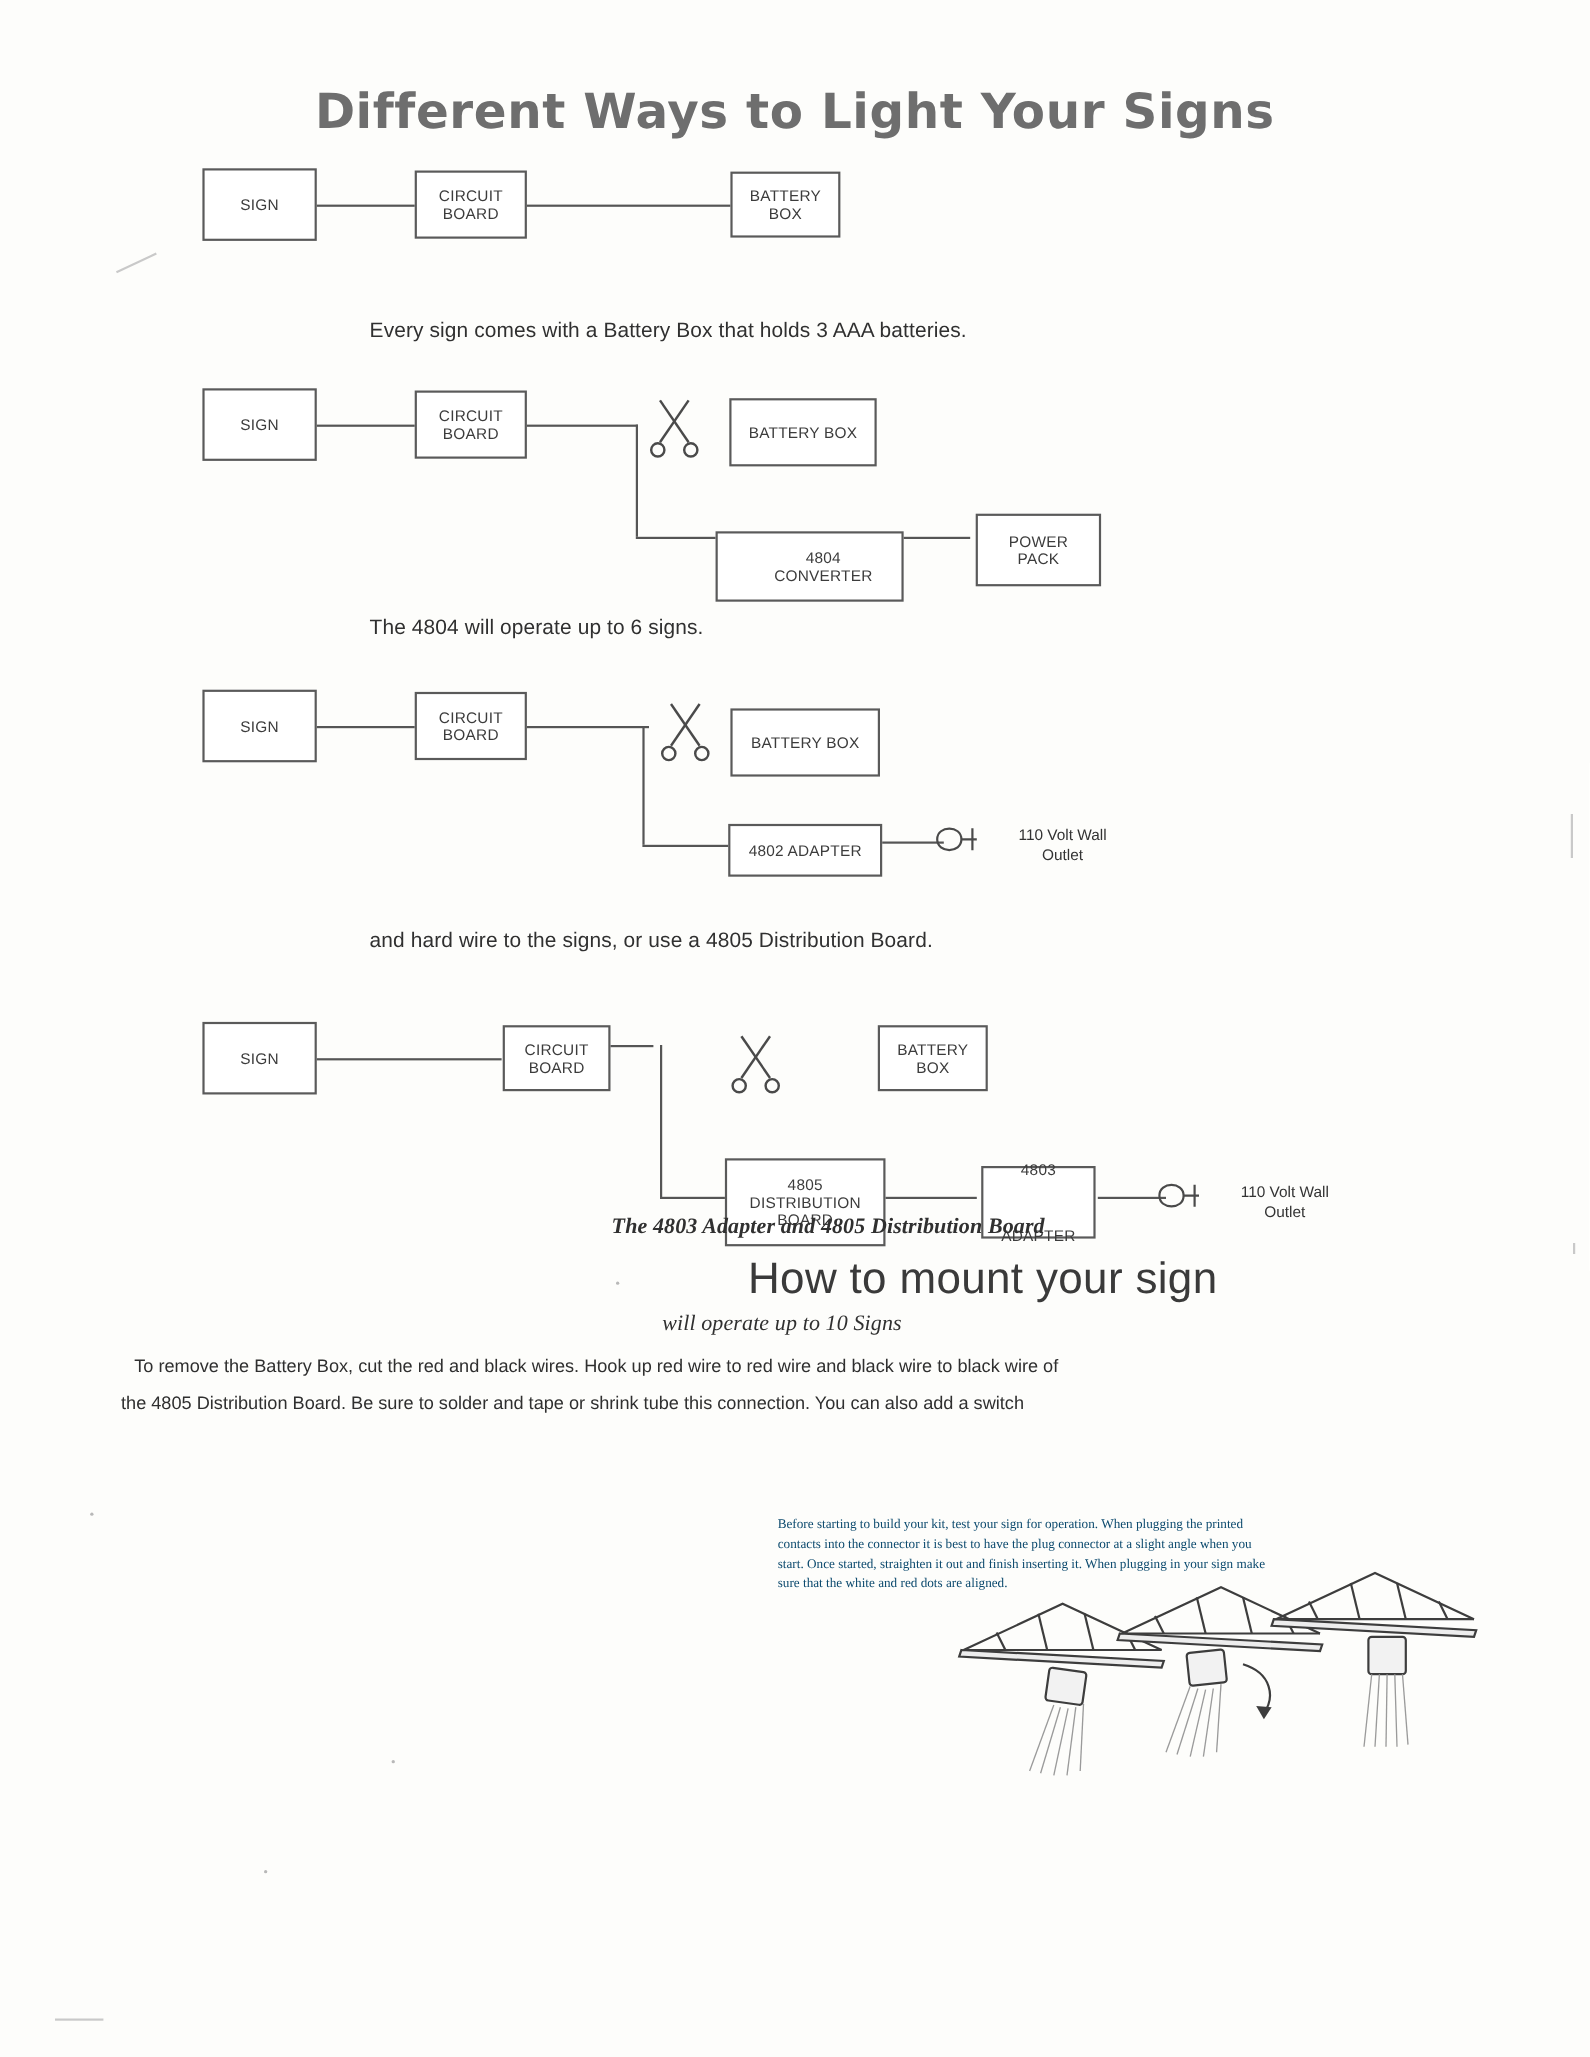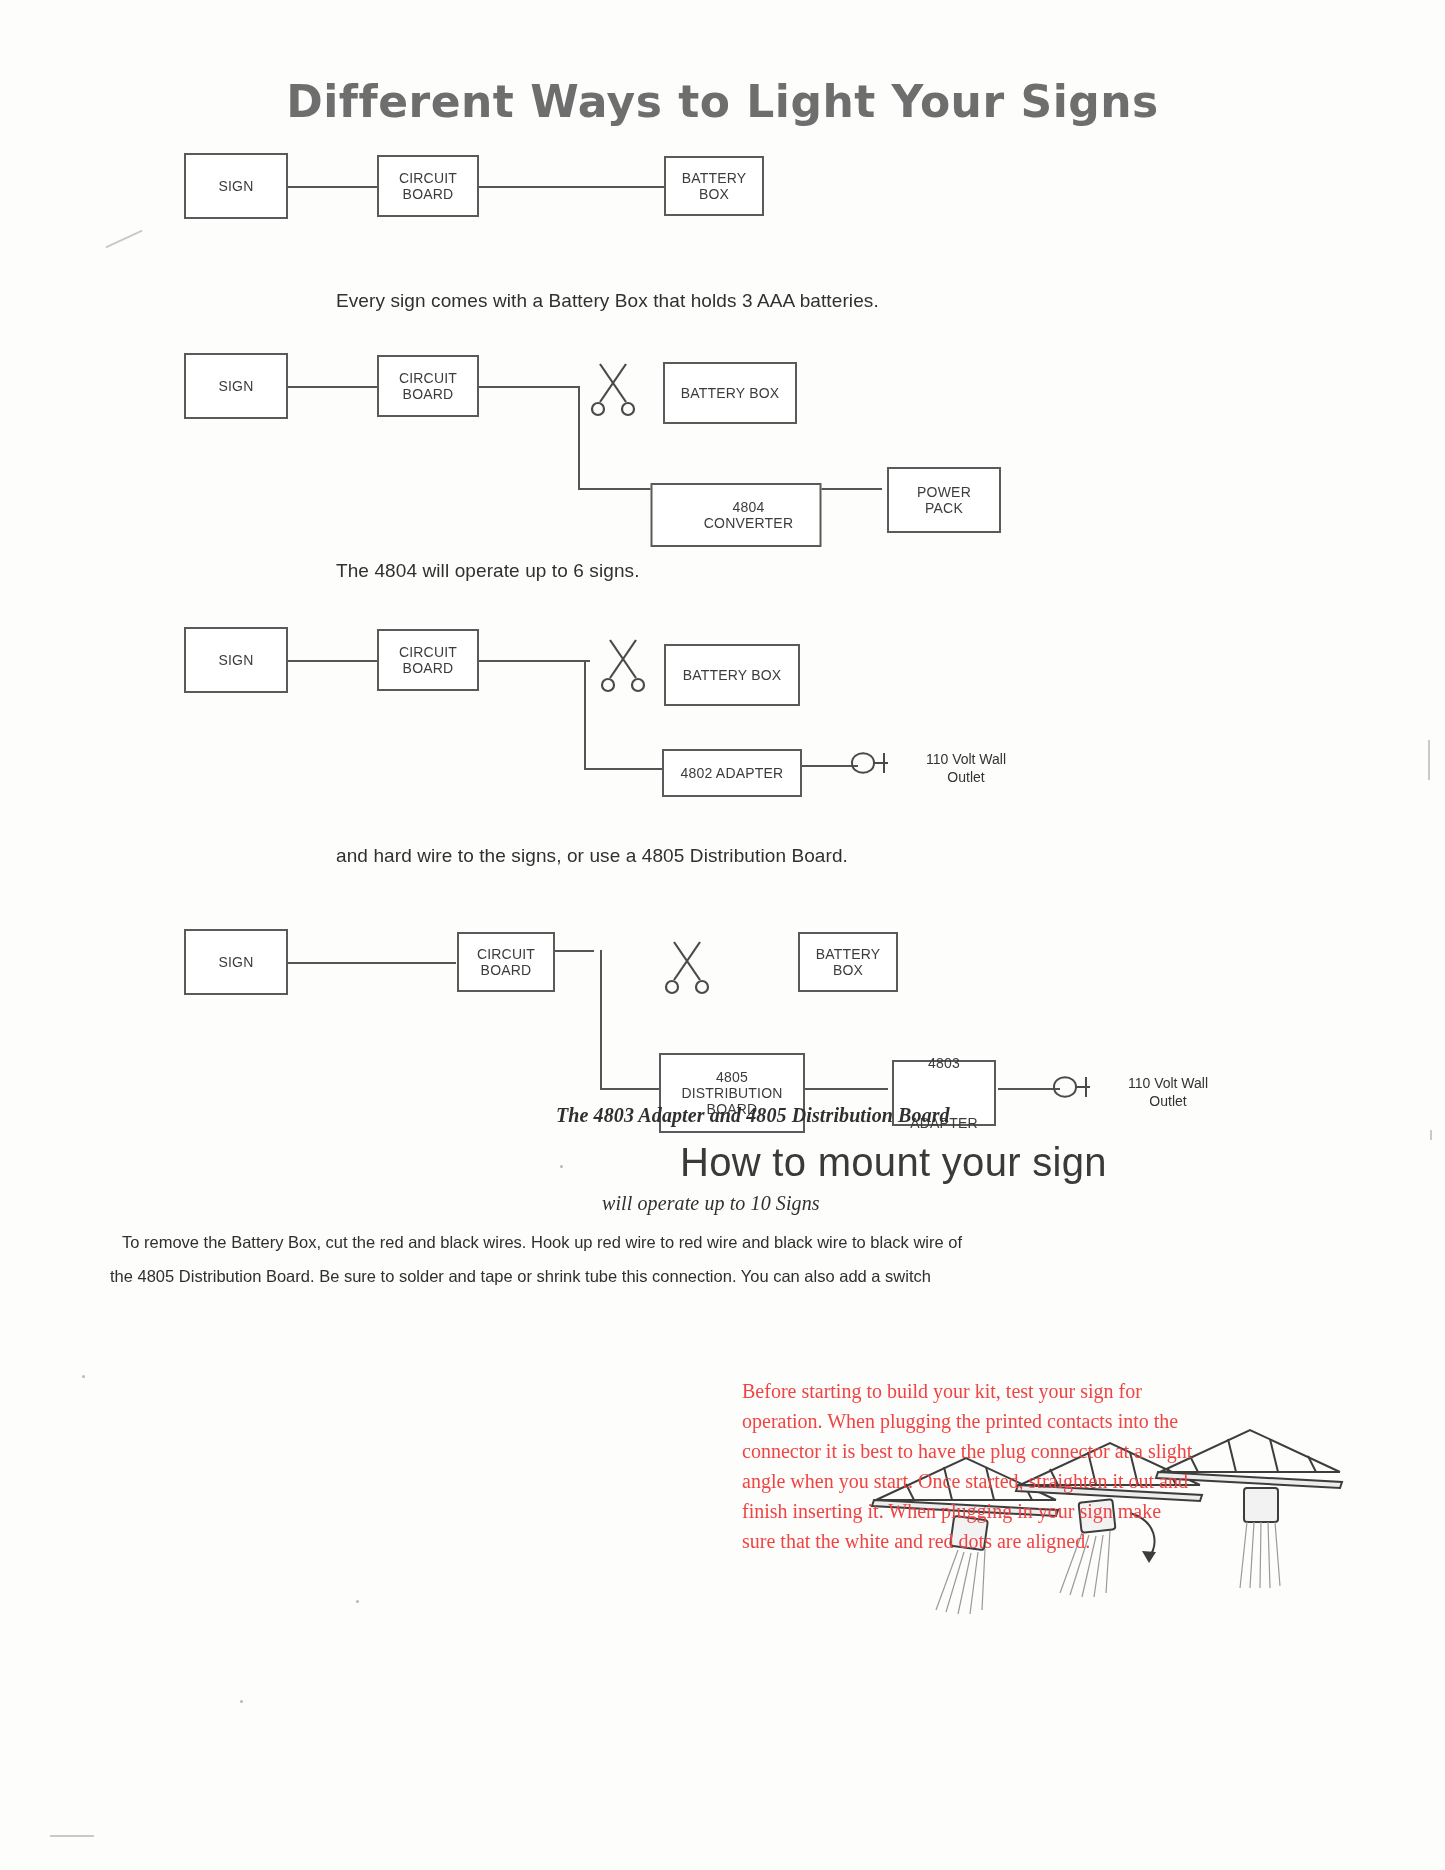--- a/index.html
+++ b/index.html
@@ -88,25 +88,24 @@
     color: #2f2f2f;
     line-height: 1.75;
     font-family: "Liberation Sans", sans-serif;
   }
 
   .mount-note {
     position: absolute;
     top: 1376px;
     left: 707px;
     width: 455px;
-    font-size: 20px;
+    font-size: 12px;
     line-height: 1.5;
-    color: #ef4444;
+    color: #0c4a6e;
     font-family: "Liberation Serif", serif;
-    margin-left: 35px;
   }
   
   .plug {
     position: absolute;
   }
   .outlet-label {
     position: absolute;
     font-size: 14px;
     color: #333;
     text-align: center;

